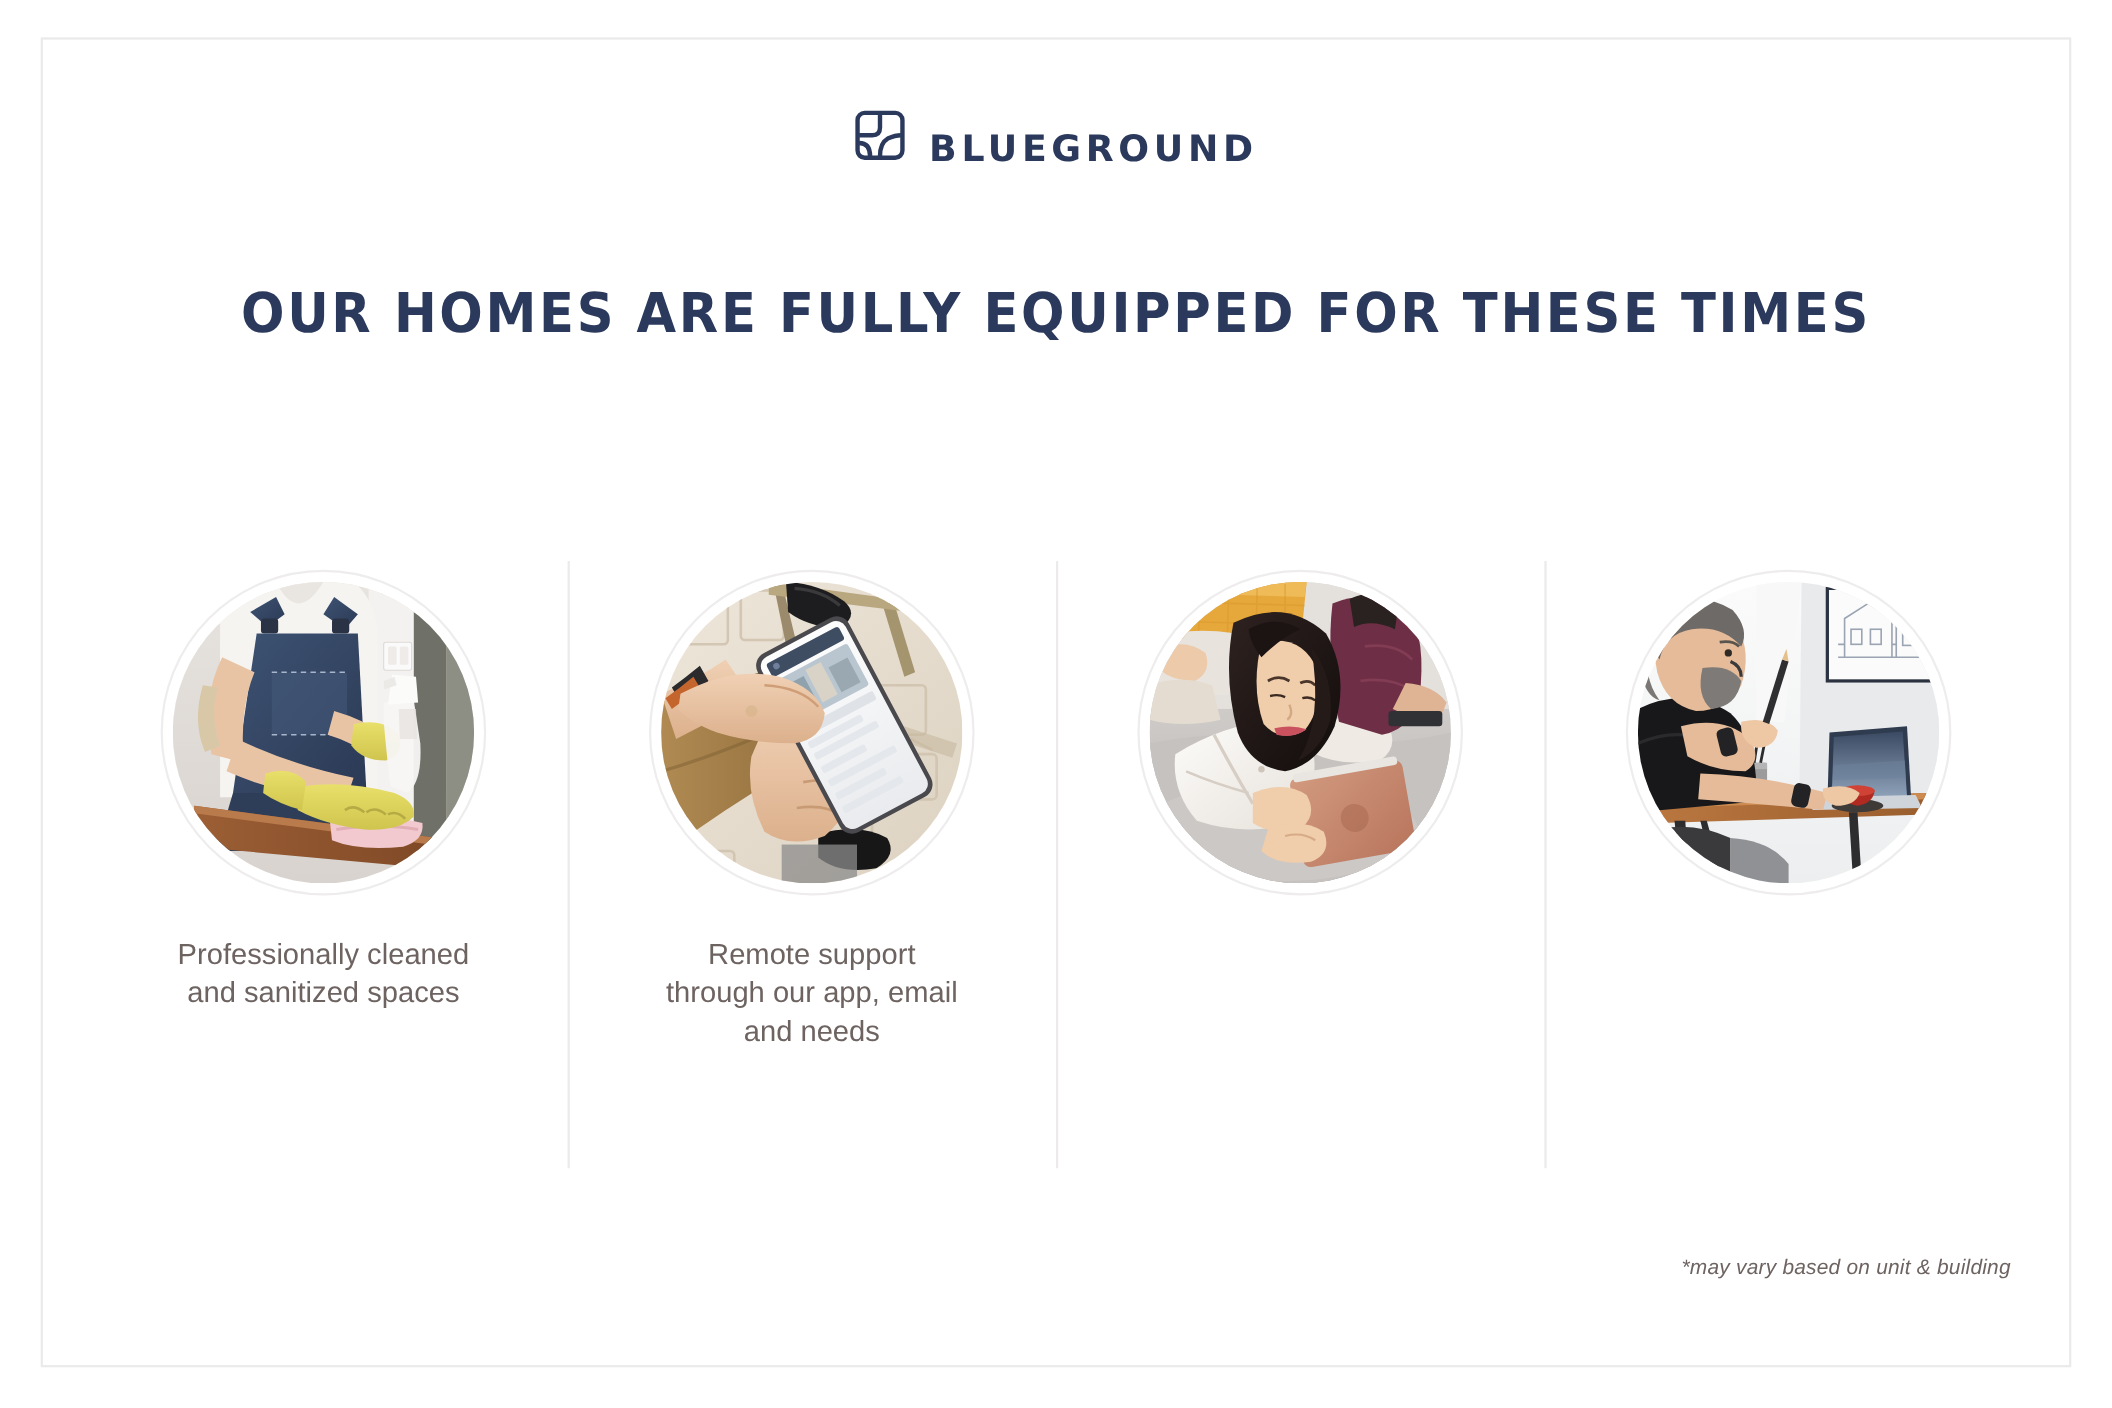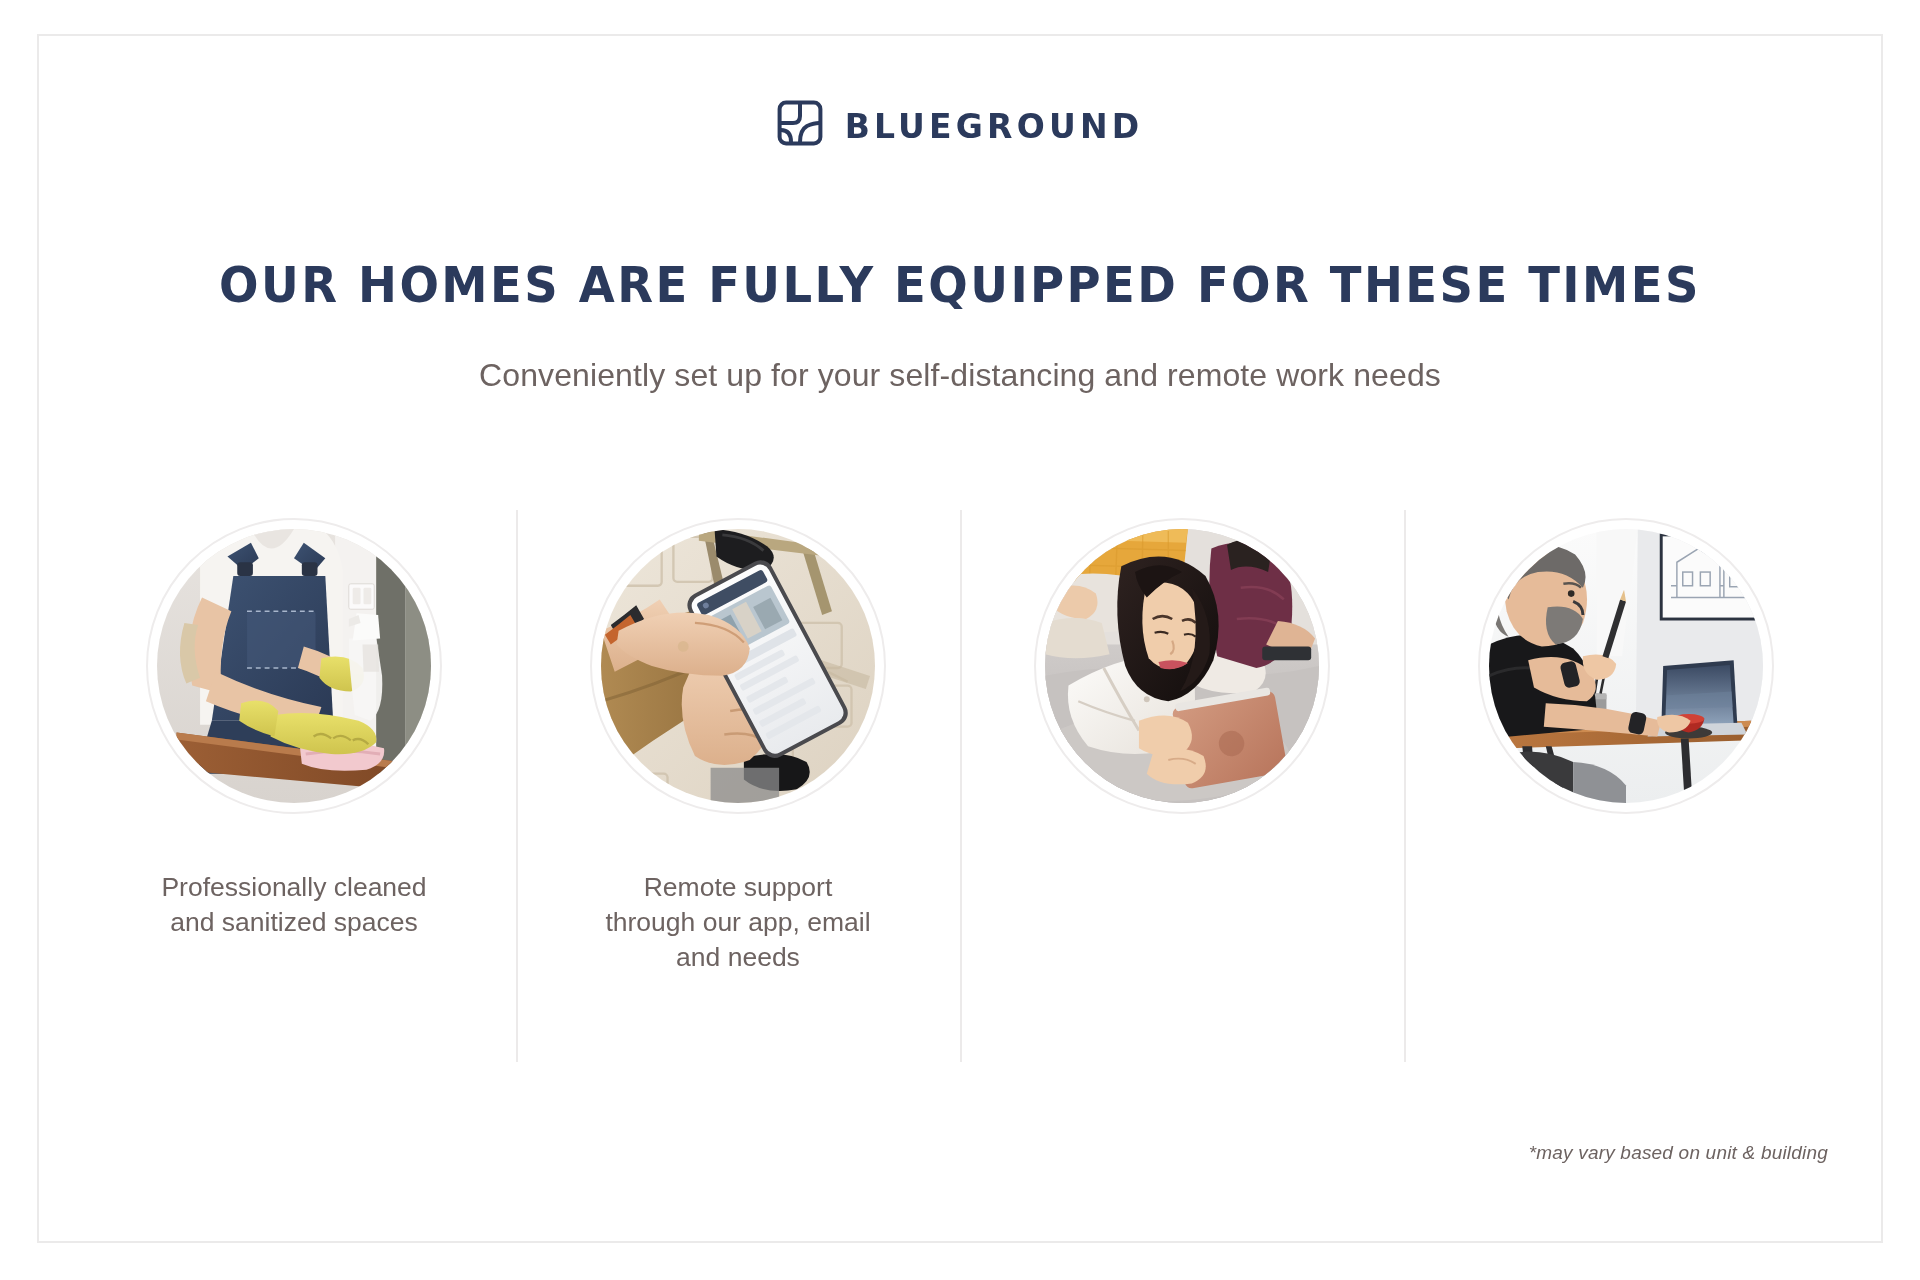--- a/index.html
+++ b/index.html
@@ -21,21 +21,21 @@
     width: 1846px; height: 1209px;
     border: 2px solid #ebeaea;
     background: #ffffff;
   }
   
   .logo-row {
     position: absolute;
     left: 0; top: 100px;
     width: 1920px;
     display: flex;
-    align-items: center;
+    align-items: flex-end;
     justify-content: center;
     gap: 22px;
   }
   .logo-mark { display: block; }
   .logo-word {
     font-family: "DejaVu Sans", sans-serif;
     font-size: 33px;
     font-weight: 700;
     letter-spacing: 4.2px;
     color: #2b3a5c;
@@ -96,21 +96,21 @@
     margin-top: 8px;
   }
   .photo {
     width: 100%; height: 100%;
     border-radius: 50%;
     overflow: hidden;
     position: relative;
   }
   .photo svg { display: block; width: 100%; height: 100%; }
   .caption {
-    margin-top: 56px;
+    margin-top: 36px;
     text-align: center;
     font-size: 26.5px;
     font-weight: 400;
     line-height: 1.33;
     color: #6d6361;
     max-width: 330px;
     white-space: pre-line;
   }
   
   .footnote {
@@ -134,21 +134,20 @@
         <rect x="2.6" y="2.6" width="40.8" height="40.8" rx="6.5" ry="6.5" fill="none" stroke="#2b3a5c" stroke-width="4"></rect>
         <path d="M23 4 L23 16 Q23 23 16 23 L4 23" fill="none" stroke="#2b3a5c" stroke-width="4" stroke-linecap="butt"></path>
         <path d="M23 42 Q23 30 30 26 Q37 23 42 23" fill="none" stroke="#2b3a5c" stroke-width="4" stroke-linecap="butt"></path>
         <path d="M4 30 Q14 30 14 42" fill="none" stroke="#2b3a5c" stroke-width="4" stroke-linecap="butt"></path>
       </svg>
     </span>
     <span class="logo-word">BLUEGROUND</span>
   </div>
 
   <h1 class="headline">OUR HOMES ARE FULLY EQUIPPED FOR THESE TIMES</h1>
-  <p class="subhead">Conveniently set up for your self-distancing and remote work needs</p>
 
   <div class="columns">
 
     <div class="col">
       <div class="photo-ring">
         <div class="photo">
           <svg viewBox="0 0 280 280" preserveAspectRatio="xMidYMid slice">
             <defs>
               <linearGradient id="c1wall" x1="0" y1="0" x2="0" y2="1">
                 <stop offset="0" stop-color="#e7e3df"></stop>

